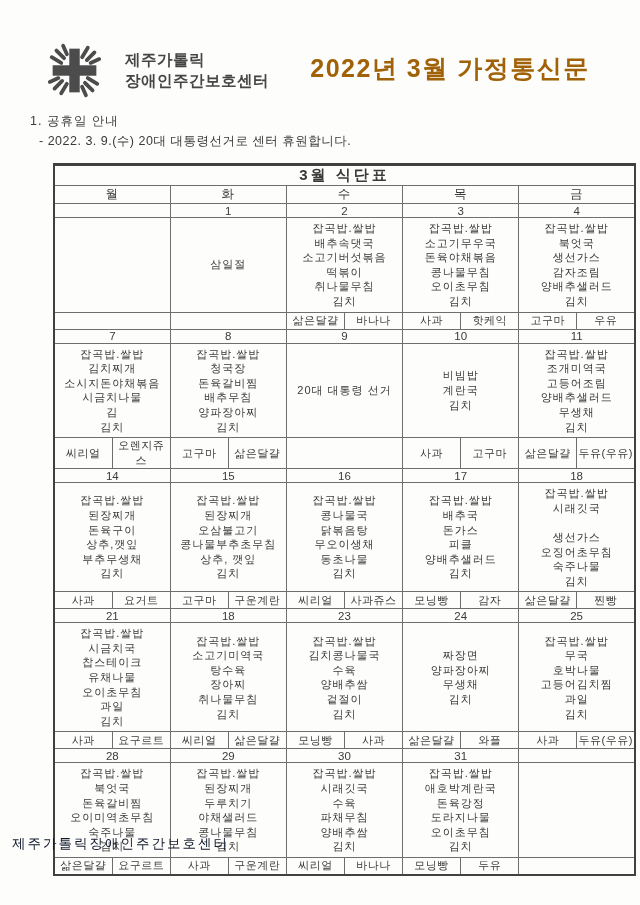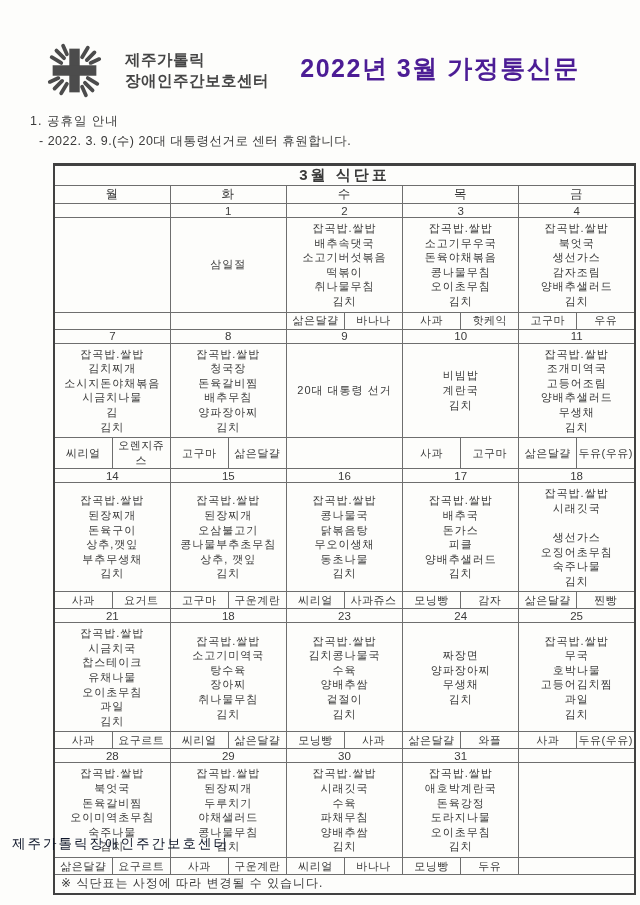--- a/index.html
+++ b/index.html
@@ -10,22 +10,22 @@
     font-family: "Liberation Sans", "DejaVu Sans", sans-serif;
     color: #3a3a3a;
   }
   .sheet { position: relative; width: 640px; height: 905px; overflow: hidden; background: #fdfdfb; }
 
   
   .brand { position: absolute; left: 46px; top: 42px; display: flex; align-items: center; gap: 22px; }
   .logo-mark { width: 57px; height: 57px; flex: 0 0 auto; }
   .brand-text { font-size: 15.5px; font-weight: 700; color: #454545; line-height: 1.32; letter-spacing: 0.5px; white-space: nowrap; }
   .doc-title {
-    position: absolute; left: 270px; top: 52px; width: 340px;
-    text-align: center; font-size: 25px; font-weight: 600; color: #4c1d95;
+    position: absolute; left: 280px; top: 52px; width: 340px;
+    text-align: center; font-size: 25px; font-weight: 600; color: #a16207;
     letter-spacing: 1.5px; white-space: nowrap;
   }
 
   
   .notice { position: absolute; left: 30px; top: 109px; font-size: 12.5px; color: #3a3a3a; }
   .notice-heading { letter-spacing: 1px; margin: 4px 0 3px 0; }
   .notice-item { margin: 0 0 1px 9px; line-height: 16px; letter-spacing: 0.5px; }
 
   
   .menu-table-wrap { position: absolute; left: 29px; top: 163px; width: 583px; padding-left: 24px; }
@@ -374,22 +374,19 @@
             <td>삶은달걀</td>
             <td>요구르트</td>
             <td>사과</td>
             <td>구운계란</td>
             <td>씨리얼</td>
             <td>바나나</td>
             <td>모닝빵</td>
             <td>두유</td>
             <td colspan="2"></td>
           </tr>
-          <tr class="t-note">
-          <td colspan="10">※ 식단표는 사정에 따라 변경될 수 있습니다.</td>
-        </tr>
       </tbody>
     </table>
   </div>
 
   <div class="footer-org">제주가톨릭장애인주간보호센터</div>
 
 </div>
 
 </body></html>

